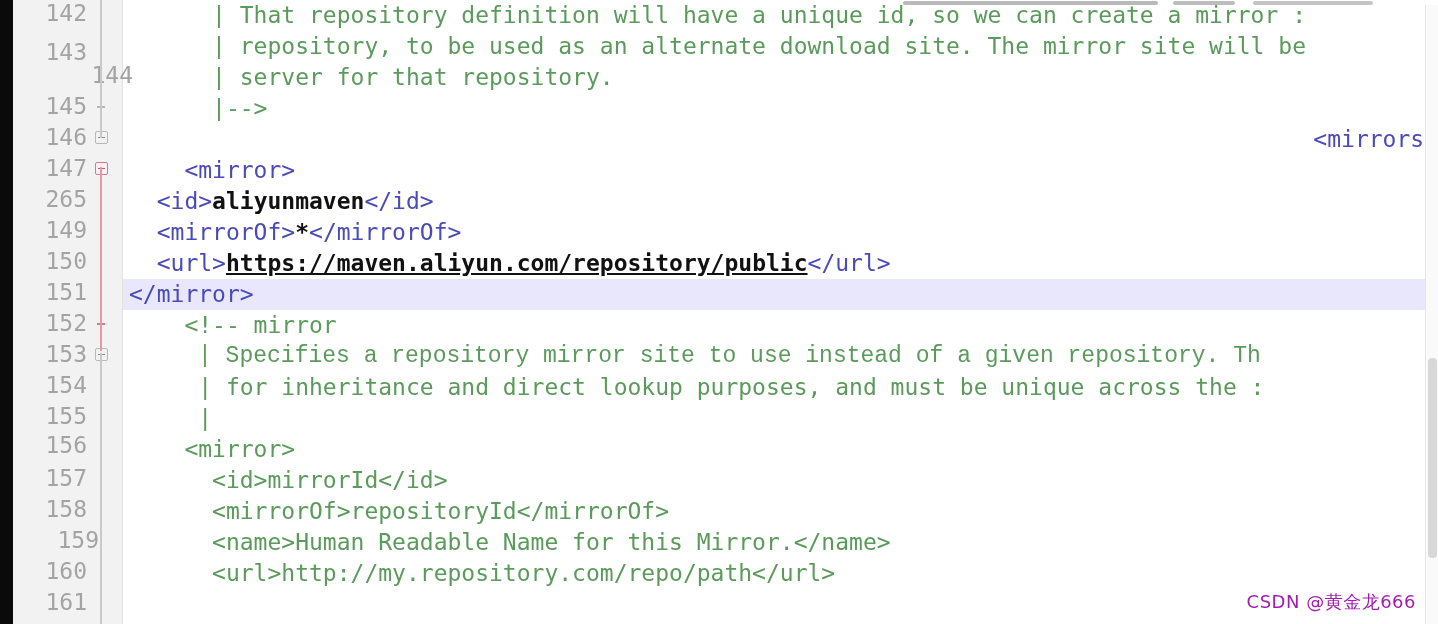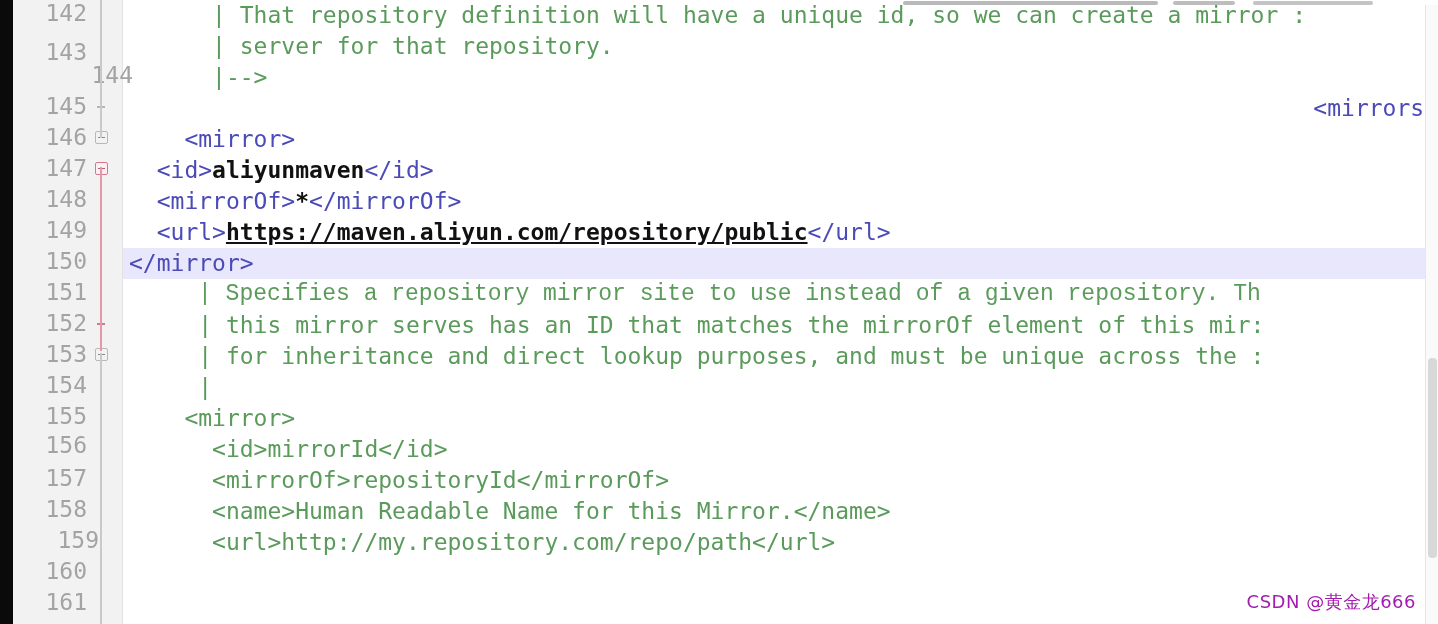--- a/index.html
+++ b/index.html
@@ -178,30 +178,31 @@
     white-space: nowrap;
   }
 </style>
 </head>
 <body>
 
 <div id="editor">
 
   <div class="code-area" id="code-area">
       <div class="row" style="top: 0px;"><div class="code-text"><span class="cmt">      | That repository definition will have a unique id, so we can create a mirror :</span></div></div>
+      <div class="row" style="top: 0px;"><div class="code-text"><span class="cmt">      | repository, to be used as an alternate download site. The mirror site will be</span></div></div>
       <div class="row" style="top: 0px;"><div class="code-text"><span class="cmt">      | server for that repository.</span></div></div>
       <div class="row" style="top: 0px;"><div class="code-text"><span class="cmt">      |--&gt;</span></div></div>
       <div class="row" style="top: 0px; text-align: right;"><div class="code-text"><span class="tag">  &lt;mirrors&gt;</span></div></div>
       <div class="row" style="top: 0px;"><div class="code-text"><span class="tag">    &lt;mirror&gt;</span></div></div>
       <div class="row" style="top: 0px;"><div class="code-text"><span class="tag">  &lt;id&gt;</span><span class="val">aliyunmaven</span><span class="tag">&lt;/id&gt;</span></div></div>
       <div class="row" style="top: 0px;"><div class="code-text"><span class="tag">  &lt;mirrorOf&gt;</span><span class="val">*</span><span class="tag">&lt;/mirrorOf&gt;</span></div></div>
       <div class="row" style="top: 0px;"><div class="code-text"><span class="tag">  &lt;url&gt;</span><span class="link">https://maven.aliyun.com/repository/public</span><span class="tag">&lt;/url&gt;</span></div></div>
       <div class="row hl" style="top: 0px;"><div class="hl-band"></div><div class="code-text"><span class="tag">&lt;/mirror&gt;</span></div></div>
+      <div class="row" style="top: 0px;"><div class="code-text"><span class="cmt">    &lt;!-- mirror</span></div></div>
       <div class="row" style="top: 0px; font-family: Liberation Mono, monospace;"><div class="code-text"><span class="cmt">     | Specifies a repository mirror site to use instead of a given repository. Th</span></div></div>
-      <div class="row" style="top: 0px;"><div class="code-text"><span class="cmt">     | this mirror serves has an ID that matches the mirrorOf element of this mir:</span></div></div>
       <div class="row" style="top: 0px;"><div class="code-text"><span class="cmt">     | for inheritance and direct lookup purposes, and must be unique across the :</span></div></div>
       <div class="row" style="top: 0px;"><div class="code-text"><span class="cmt">     |</span></div></div>
       <div class="row" style="top: 0px;"><div class="code-text"><span class="cmt">    &lt;mirror&gt;</span></div></div>
       <div class="row" style="top: 0px;"><div class="code-text"><span class="cmt">      &lt;id&gt;mirrorId&lt;/id&gt;</span></div></div>
       <div class="row" style="top: 0px;"><div class="code-text"><span class="cmt">      &lt;mirrorOf&gt;repositoryId&lt;/mirrorOf&gt;</span></div></div>
       <div class="row" style="top: 0px;"><div class="code-text"><span class="cmt">      &lt;name&gt;Human Readable Name for this Mirror.&lt;/name&gt;</span></div></div>
       <div class="row" style="top: 0px;"><div class="code-text"><span class="cmt">      &lt;url&gt;http://my.repository.com/repo/path&lt;/url&gt;</span></div></div>
     </div>
 
   <div class="gutter"></div>
@@ -230,21 +231,21 @@
   </div>
 
   <div class="watermark">CSDN @黄金龙666</div>
 
 <div class="lnum" style="top: -2px; position: absolute;">142</div>
     <div class="lnum" style="top: 29px; position: absolute; margin-top: 8px;">143</div>
     <div class="lnum" style="top: 60px; position: absolute; margin-left: 46px;">144</div>
     <div class="lnum" style="top: 91px; position: absolute;">145</div>
     <div class="lnum" style="top: 122px; position: absolute;">146</div>
     <div class="lnum" style="top: 153px; position: absolute;">147</div>
-    <div class="lnum" style="top: 184px; position: absolute;">148</div>
+    <div class="lnum" style="top: 184px; position: absolute;">265</div>
     <div class="lnum" style="top: 215px; position: absolute;">149</div>
     <div class="lnum" style="top: 246px; position: absolute;">150</div>
     <div class="lnum" style="top: 277px; position: absolute;">151</div>
     <div class="lnum" style="top: 308px; position: absolute;">152</div>
     <div class="lnum" style="top: 339px; position: absolute;">153</div>
     <div class="lnum" style="top: 370px; position: absolute;">154</div>
     <div class="lnum" style="top: 401px; position: absolute;">155</div>
     <div class="lnum" style="top: 430px; position: absolute;">156</div>
     <div class="lnum" style="top: 463px; position: absolute;">157</div>
     <div class="lnum" style="top: 494px; position: absolute;">158</div>

